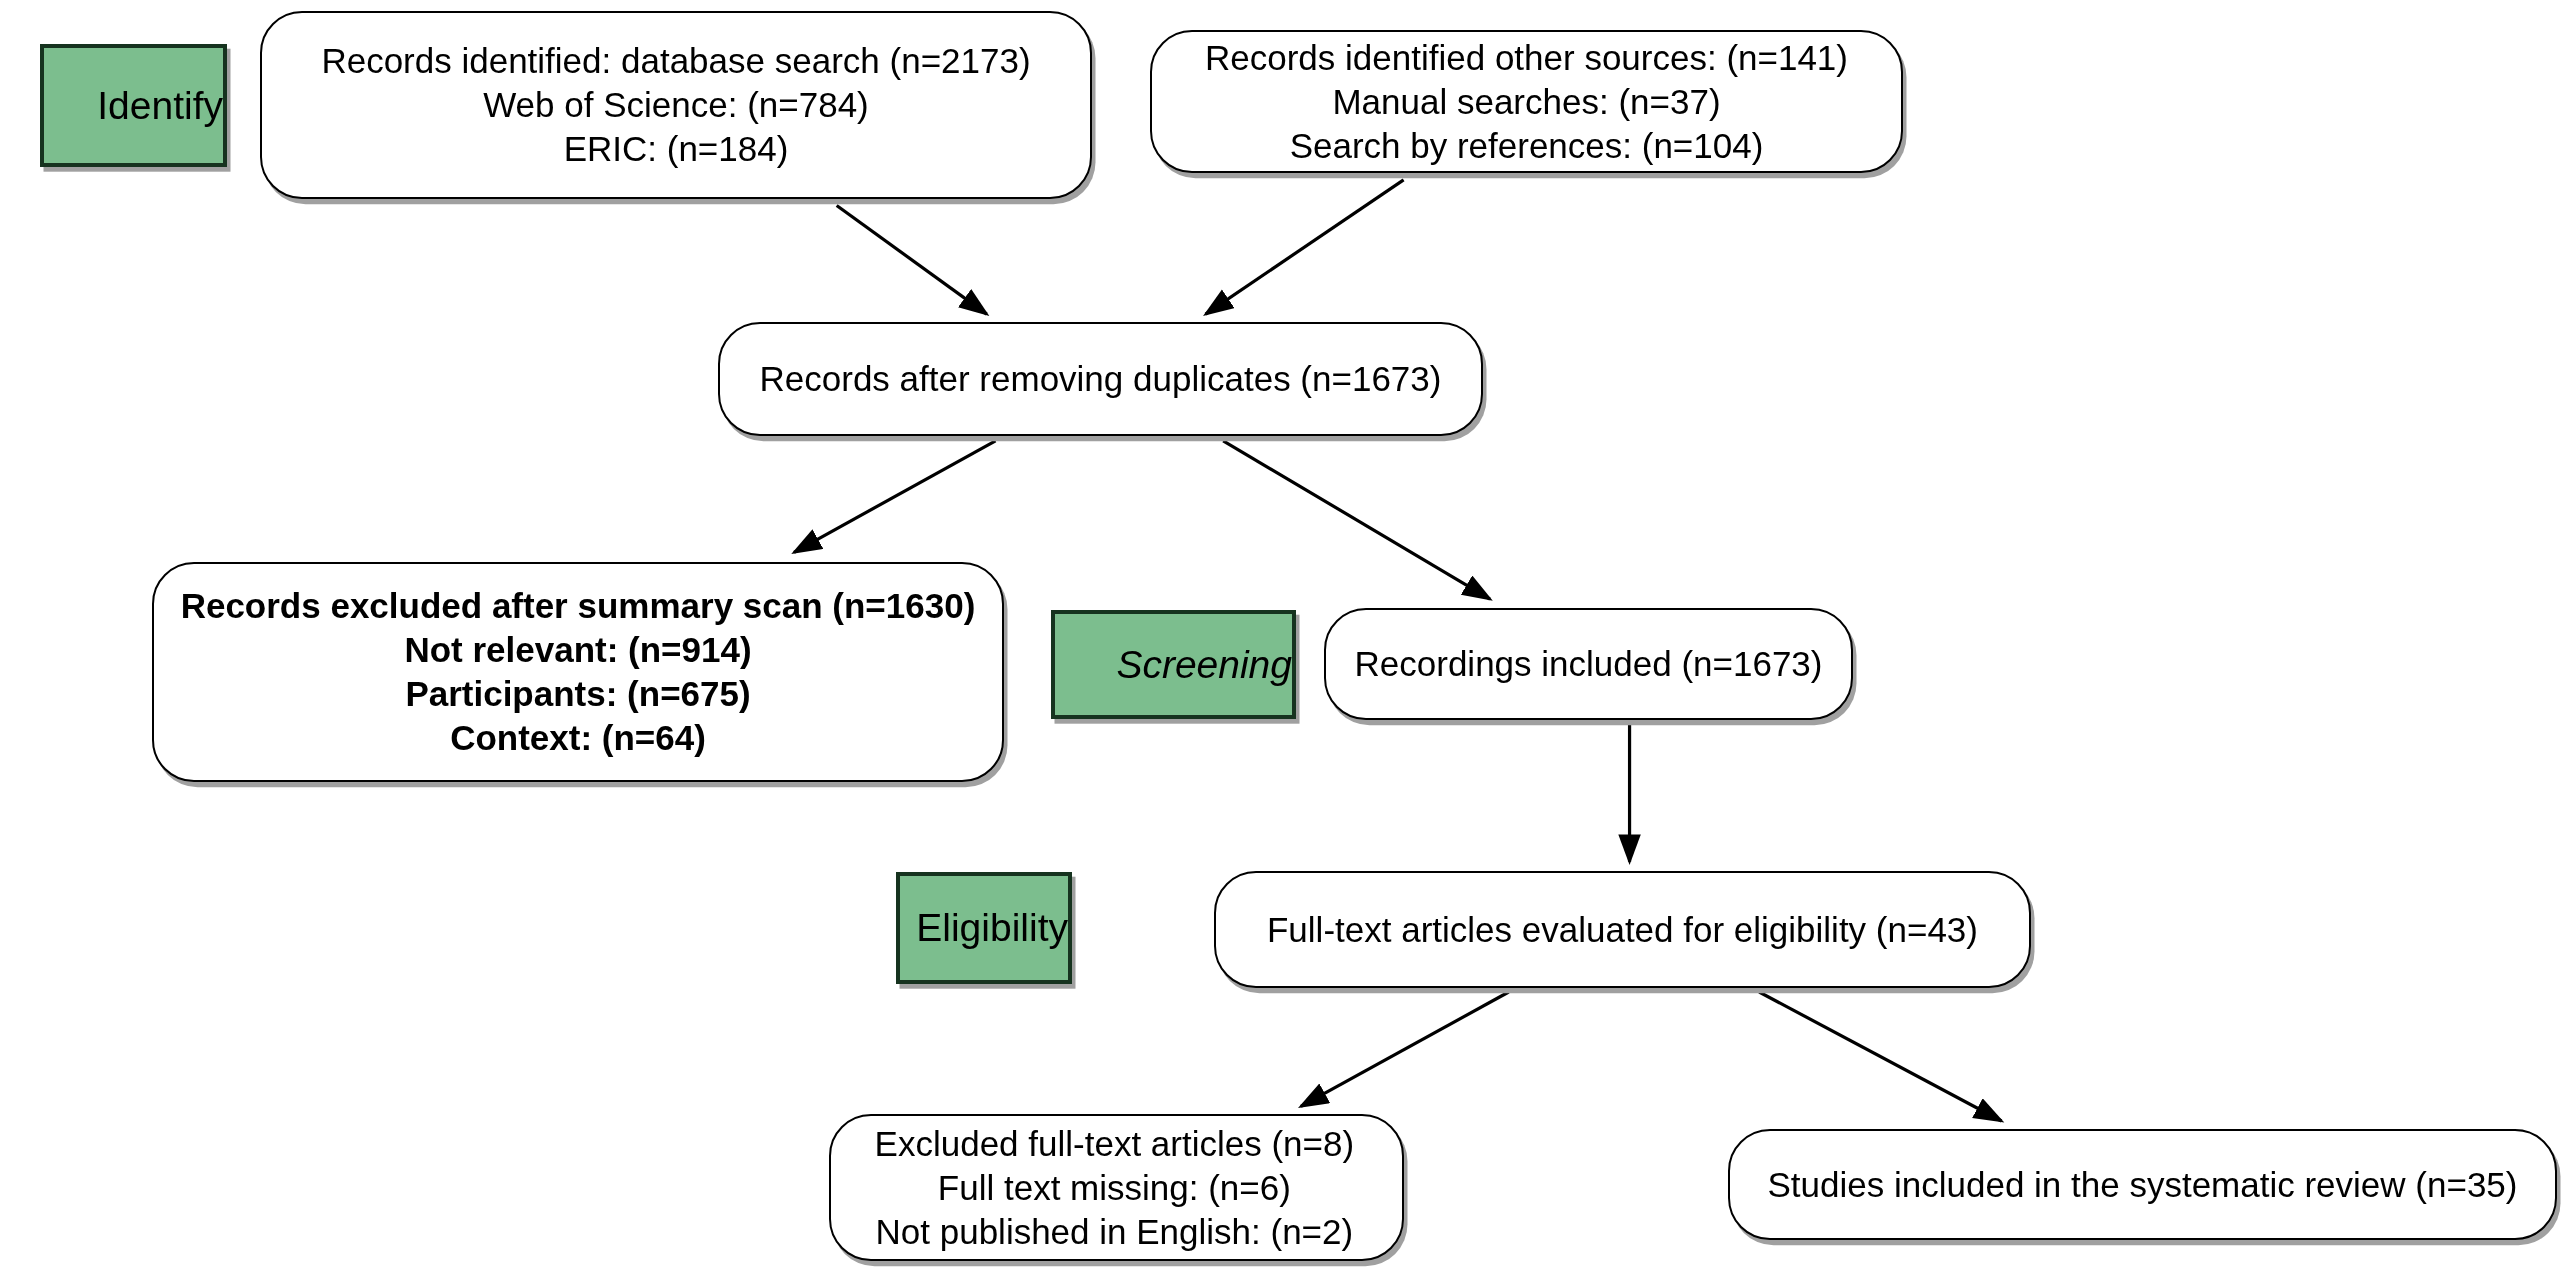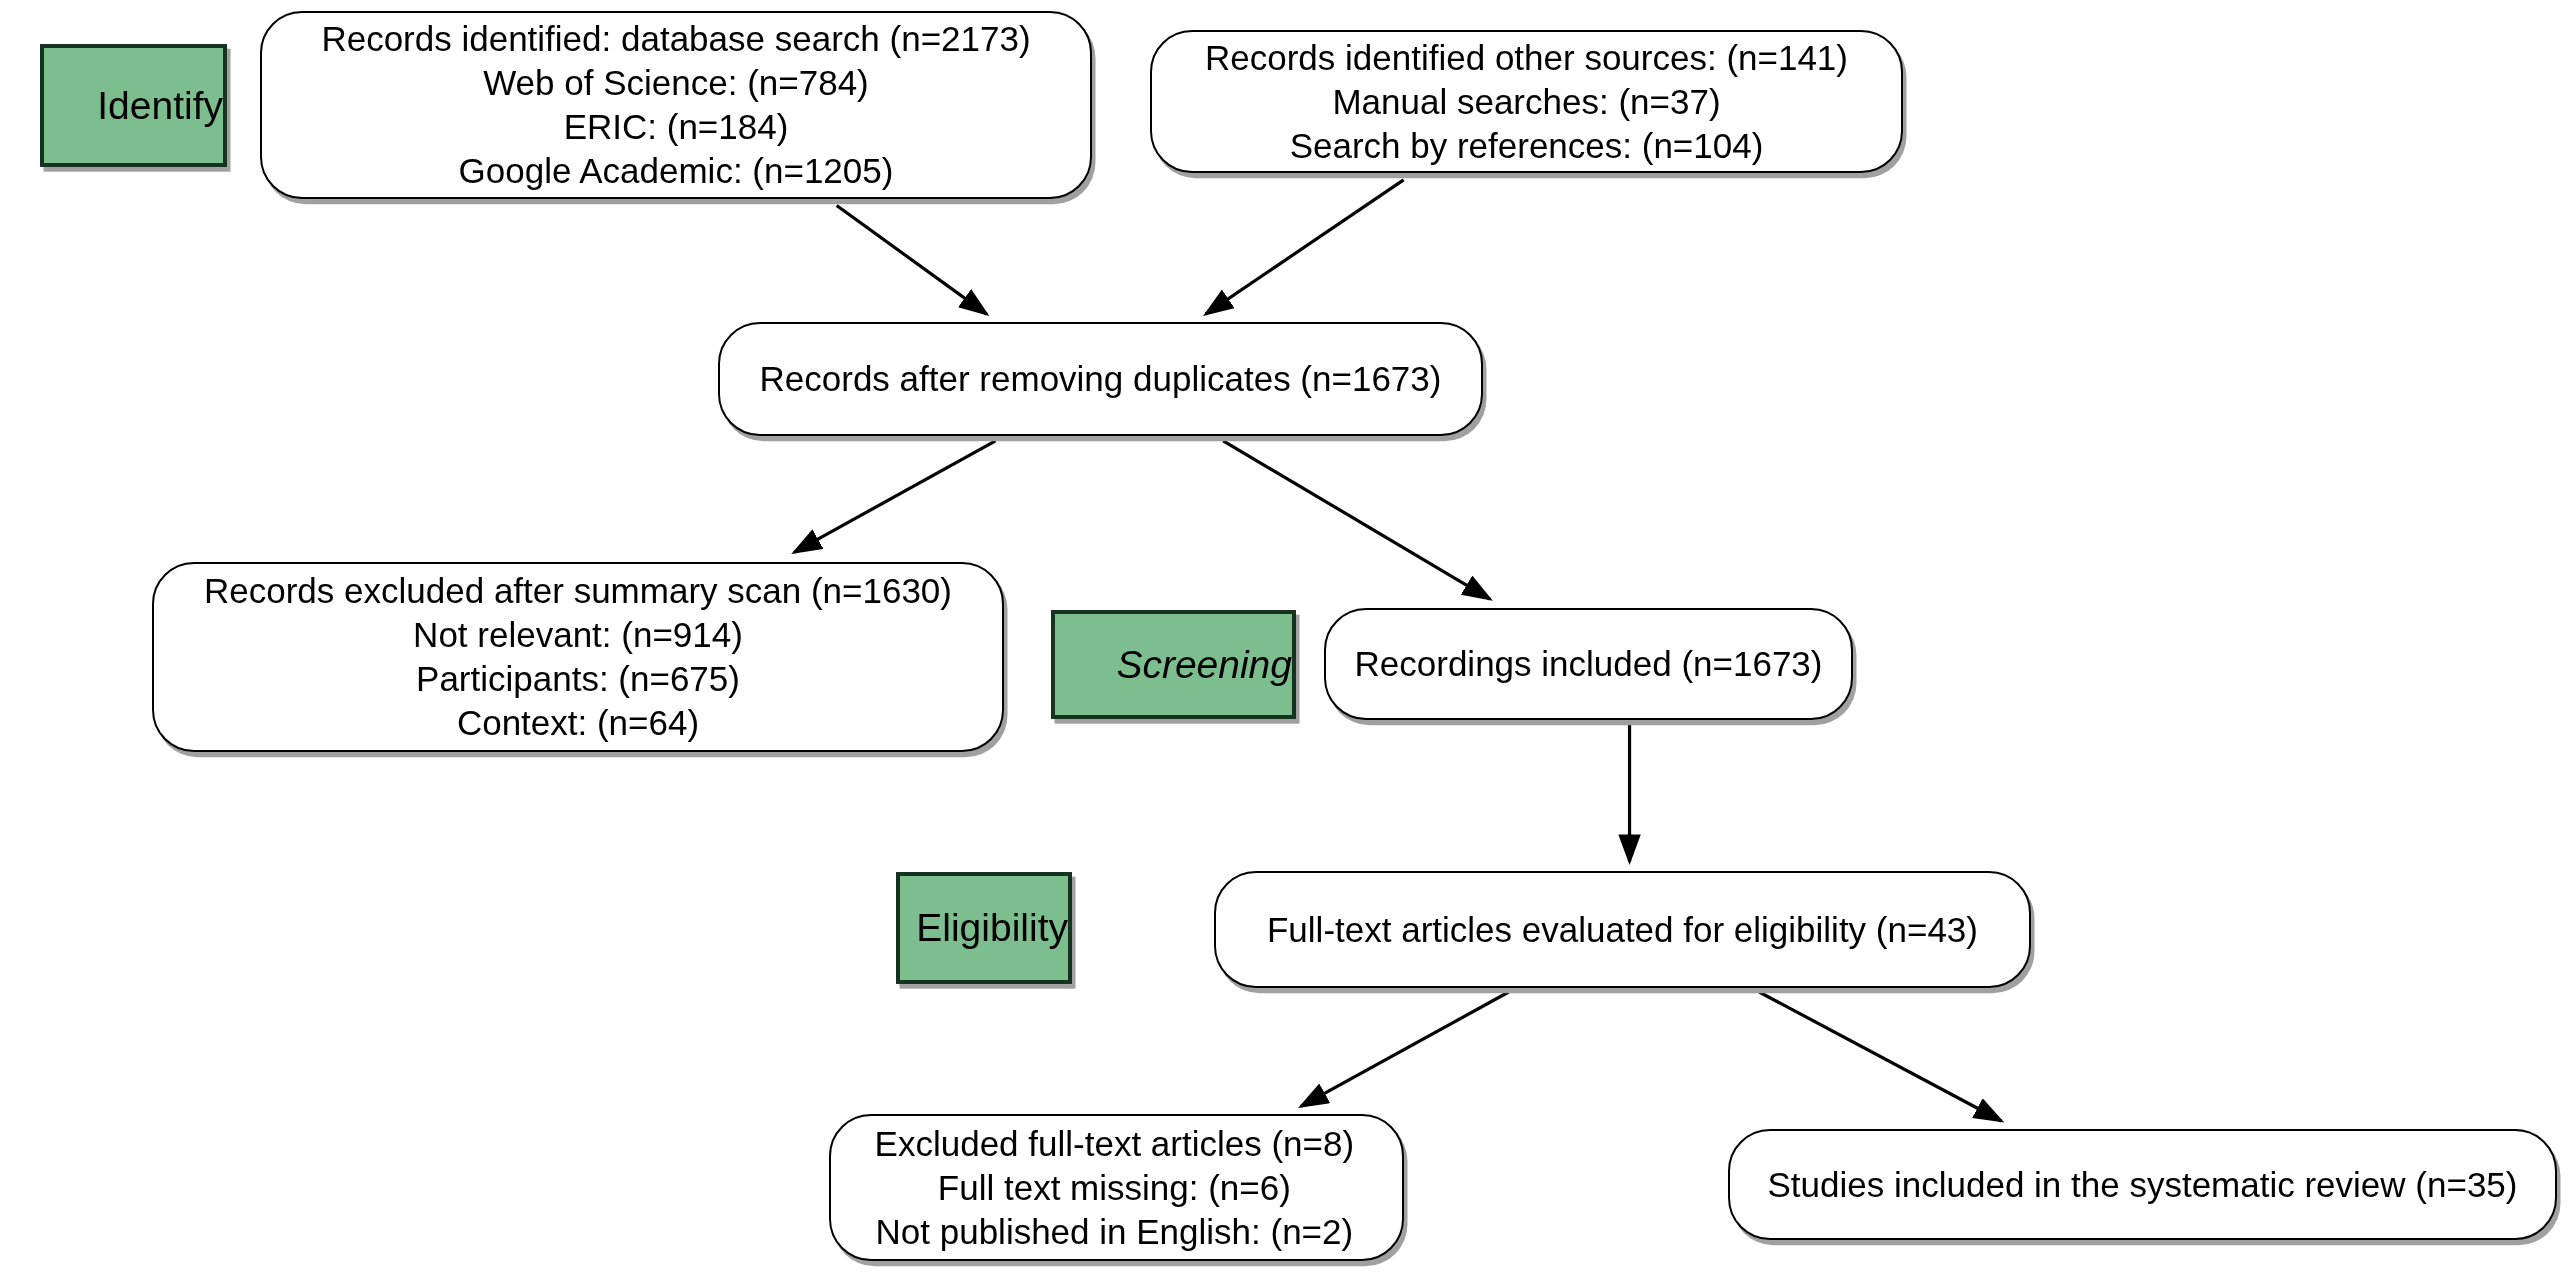--- a/index.html
+++ b/index.html
@@ -47,21 +47,21 @@
     align-items:center;
     text-align:center;
     box-sizing:border-box;
     font-size:39px;
   }
   
   #label-identify  {left:40px;  top:44px;   width:187px;  height:123px;}
   #box-db          {left:260px; top:10.5px;   width:832px; height:188px;}
   #box-other       {left:1150px;top:30px;   width:753px; height:143px;}
   #box-dup         {left:718px;top:322px;  width:765px; height:114px;}
-  #box-excl-scan   {left:152px; top:562px;  width:852px; height:190px;}
+  #box-excl-scan   {left:152px; top:562px;  width:852px; height:220px;font-weight:bold;}
   #label-screening {left:1051px;top:610px; width:245px;  height:109px;font-style:italic;}
   #box-recordings  {left:1324px;top:608px; width:529px;  height:112px;}
   #label-eligibility{left:896px;top:872px;width:176px;  height:112px;}
   #box-fulltext    {left:1214px;top:871px; width:817px; height:117px;}
   #box-excl-ft     {left:829px;top:1114px; width:575px;  height:147px;padding-left:12px;}
   #label-including {left:1437px;top:1129px; width:231px;  height:111px;}
   #box-studies     {left:1728px;top:1129px; width:829px; height:111px;}
   #arrow-layer{position:absolute;left:0;top:0;width:2576px;height:1274px;}
 </style>
 </head>
@@ -91,21 +91,20 @@
     <span>Screening</span>
   </div>
   <div class="stage-label" id="label-eligibility">
     <span>Eligibility</span>
   </div>
 
   <div class="flowbox" id="box-db">
     <div class="line">Records identified: database search (n=2173)</div>
     <div class="line">Web of Science: (n=784)</div>
     <div class="line">ERIC: (n=184)</div>
-    <div class="line">Google Academic: (n=1205)</div>
   </div>
 
   <div class="flowbox" id="box-other">
     <div class="line">Records identified other sources: (n=141)</div>
     <div class="line">Manual searches: (n=37)</div>
     <div class="line">Search by references: (n=104)</div>
   </div>
 
   <div class="flowbox" id="box-dup">
     <div class="line">Records after removing duplicates (n=1673)</div>

